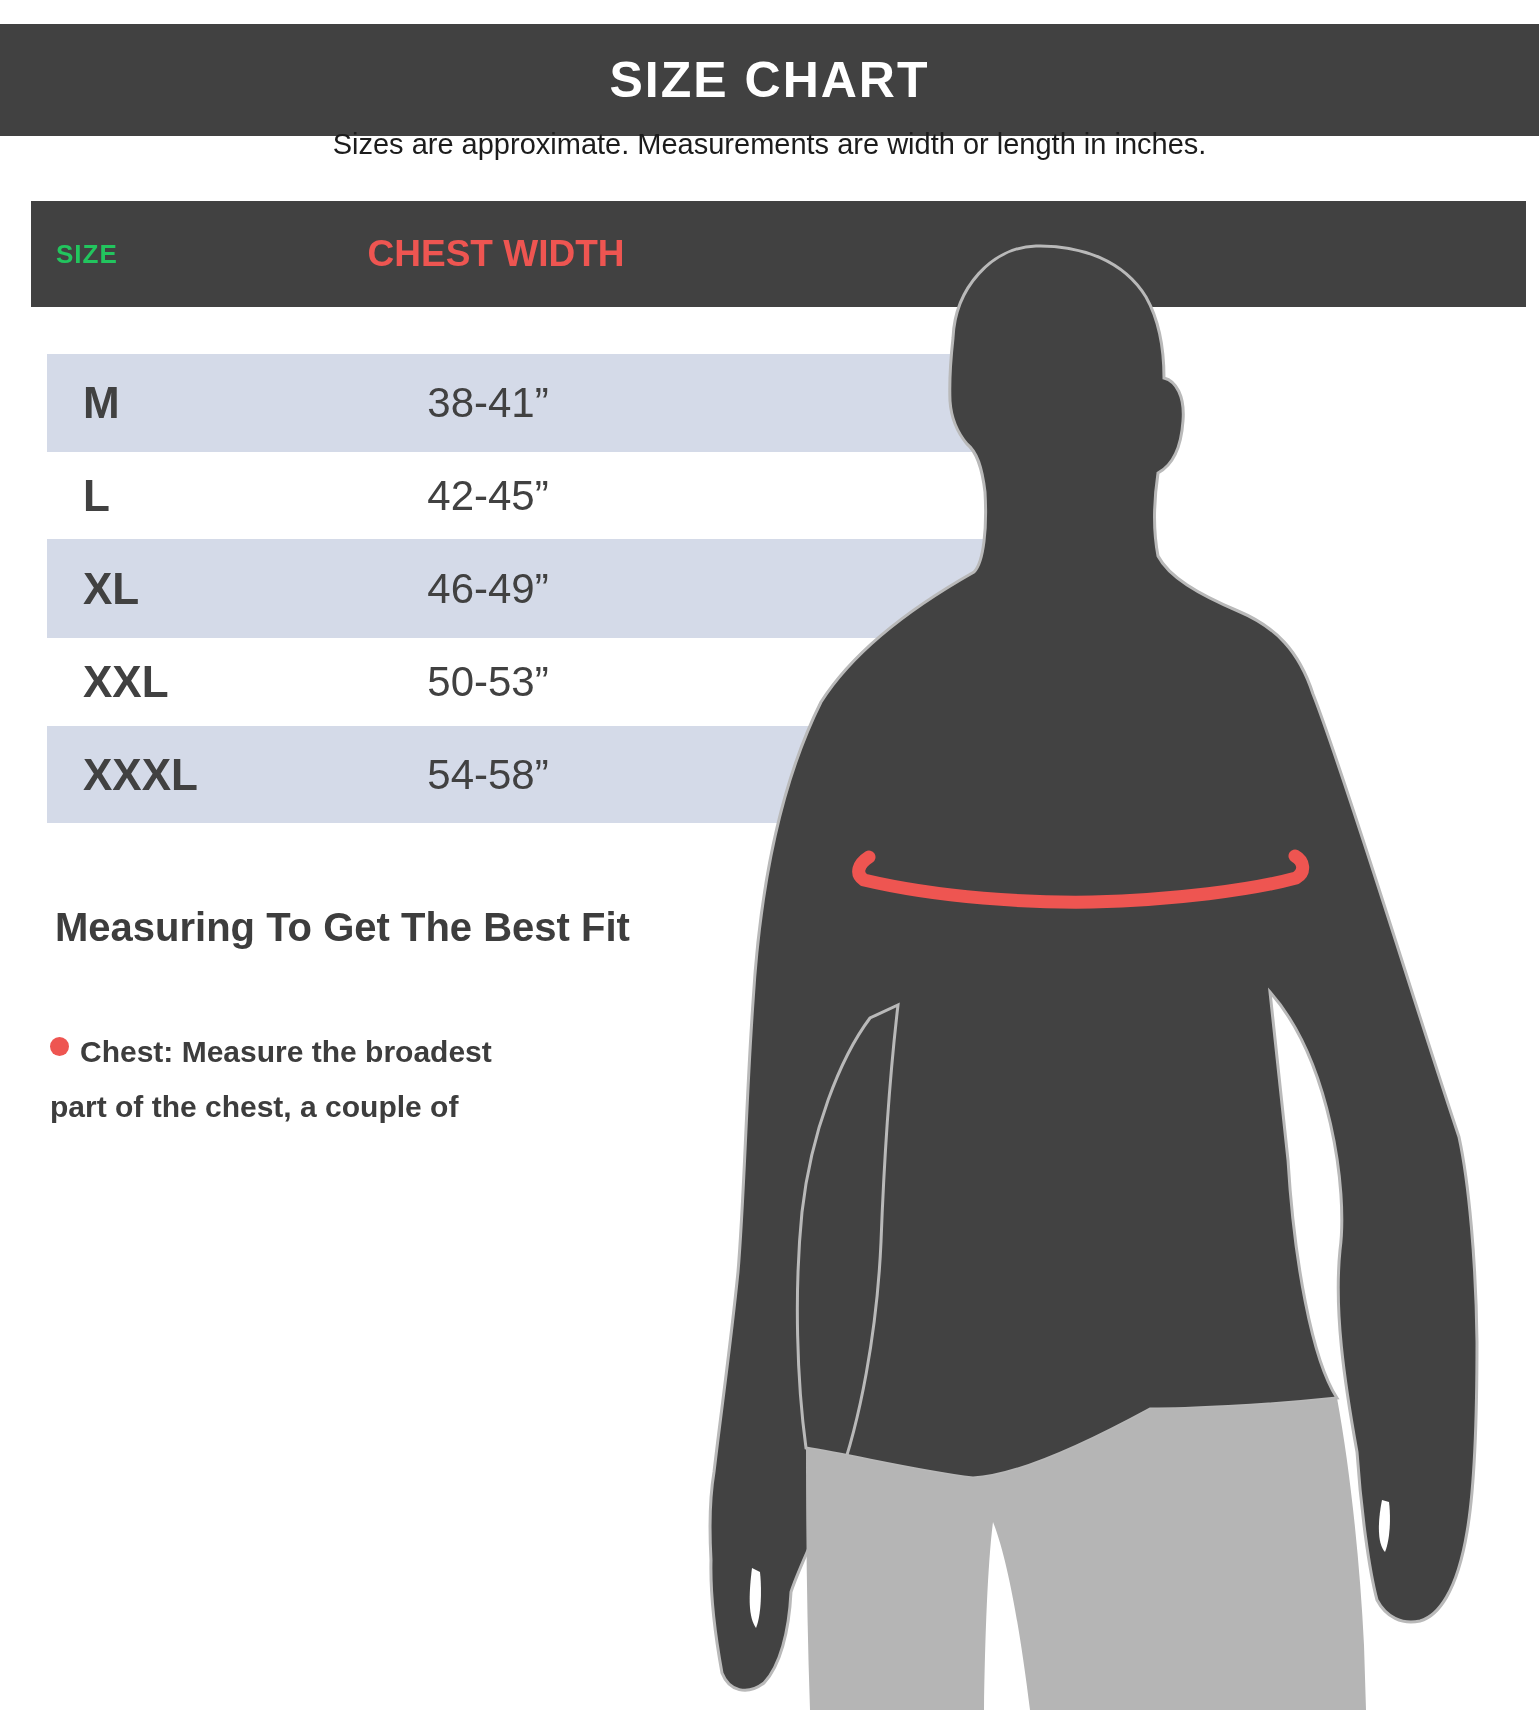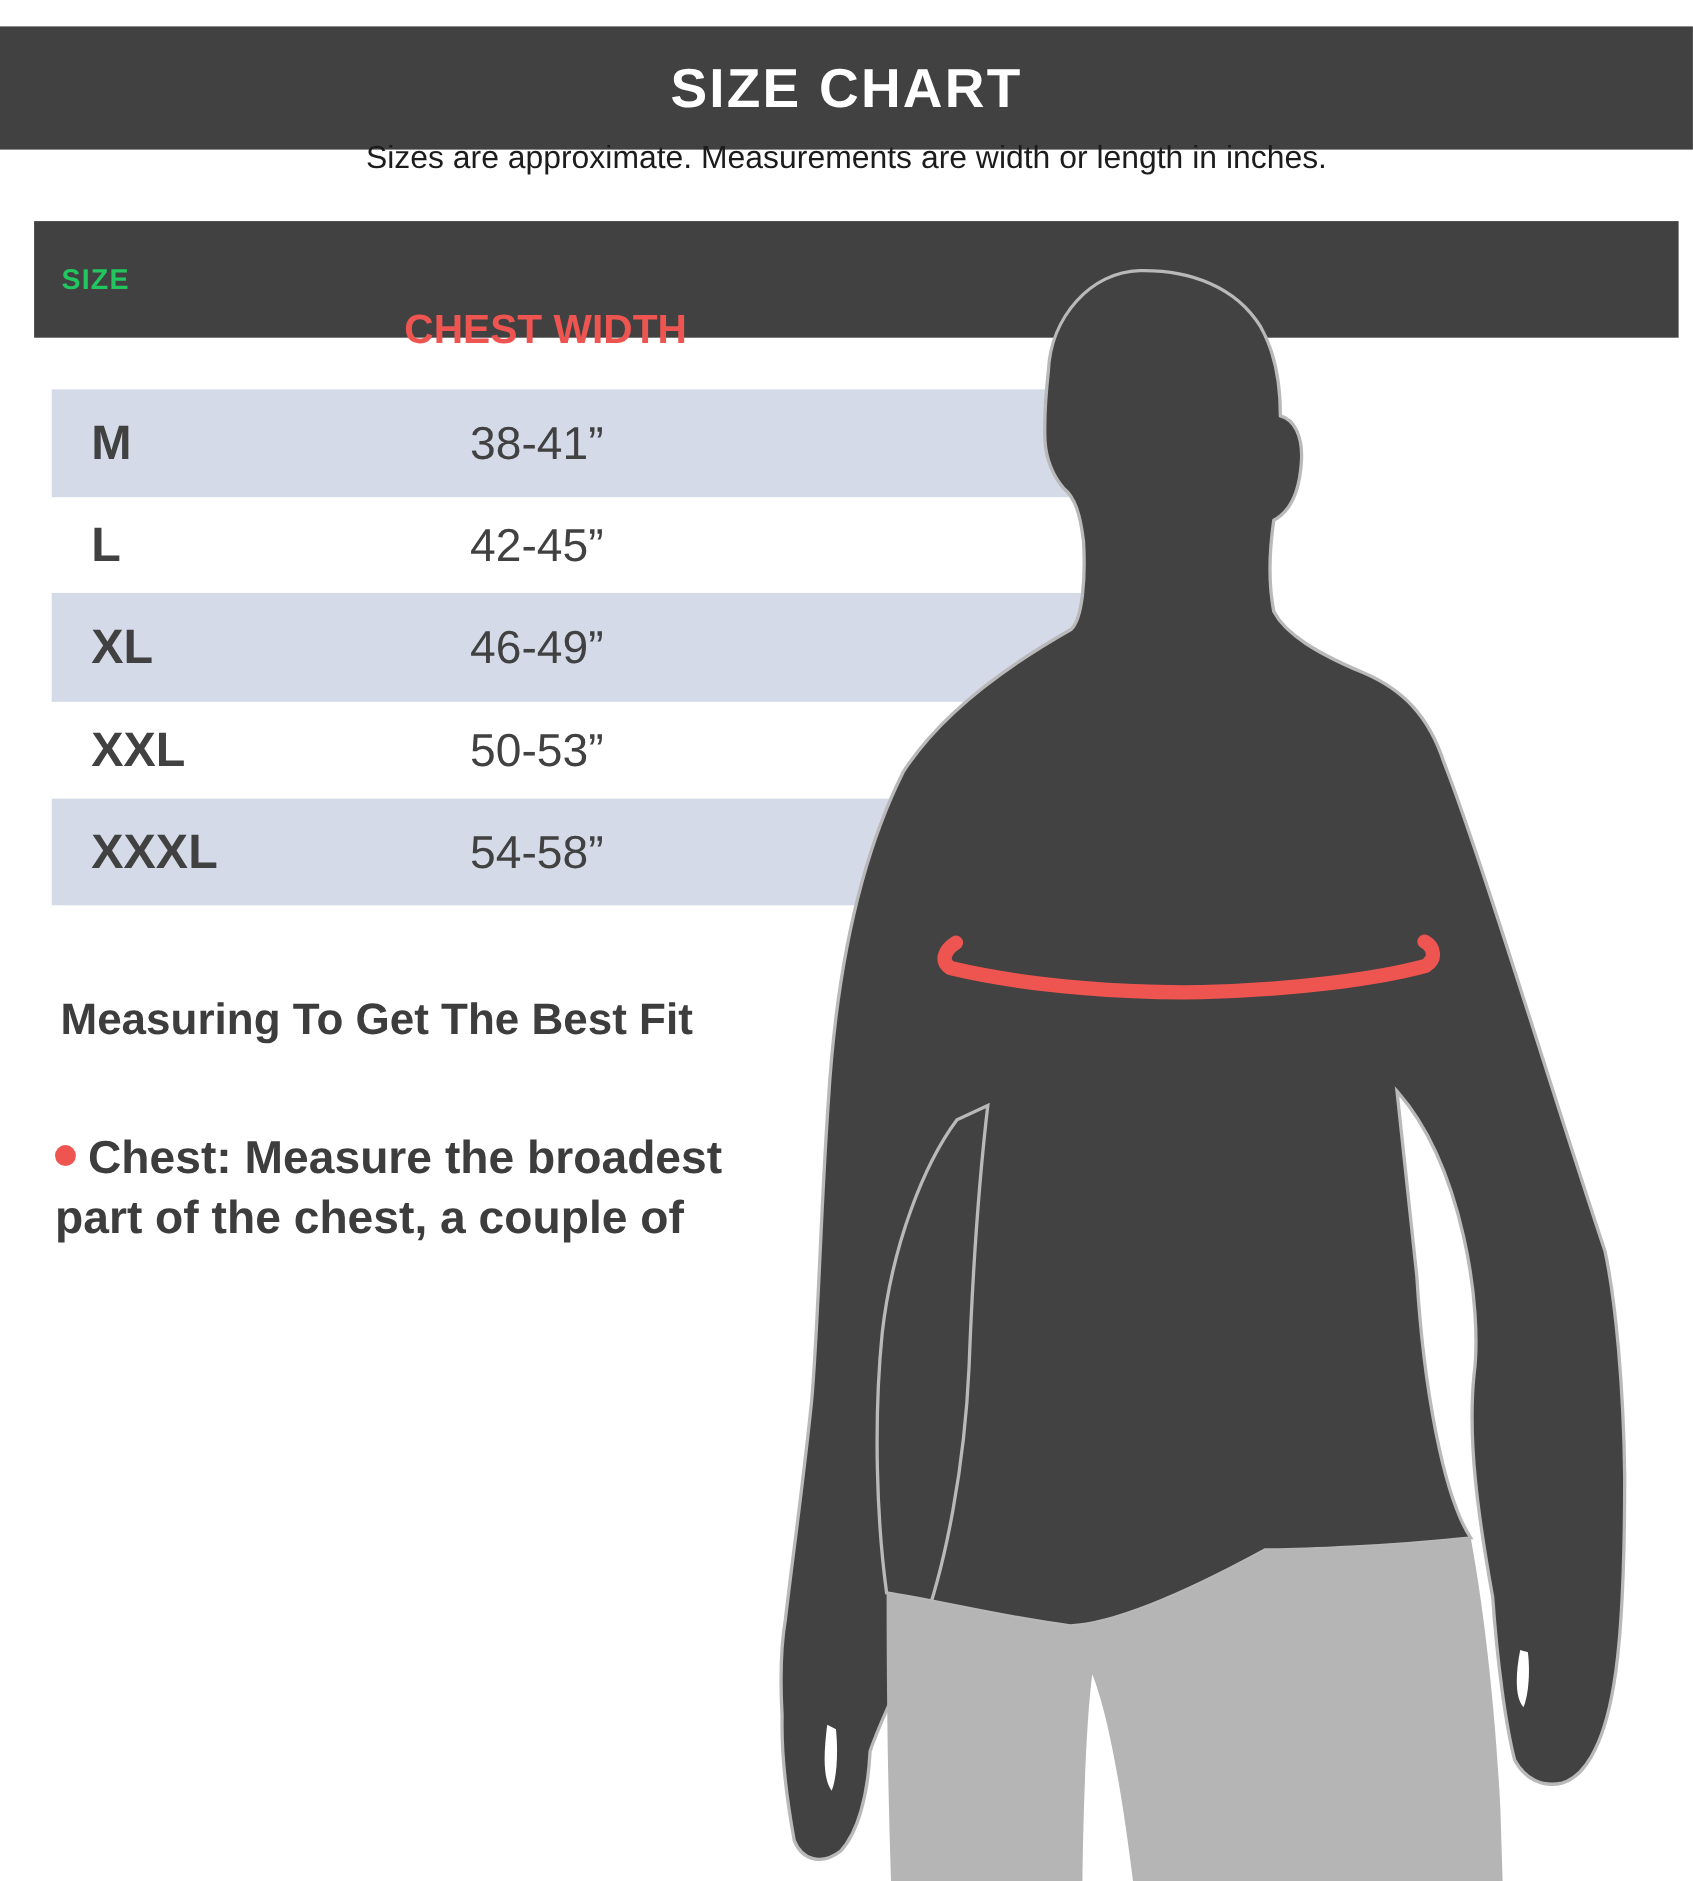--- a/index.html
+++ b/index.html
@@ -24,21 +24,21 @@
     position:absolute;left:31px;top:201px;width:1495px;height:106px;
     background:var(--bar-dark);
   }
   .thead .col-size{
     position:absolute;left:25px;top:0;height:100%;display:flex;align-items:center;
     color:#22c55e;font-size:26px;font-weight:bold;letter-spacing:1px;
   }
   .thead .col-chest{
     position:absolute;left:335px;top:0;width:260px;height:100%;
     display:flex;align-items:center;justify-content:center;
-    color:var(--accent-red);font-size:37px;font-weight:bold;white-space:nowrap;margin-top:46px;
+    color:var(--accent-red);font-size:37px;font-weight:bold;white-space:nowrap;
   }
   .rows{position:absolute;left:47px;top:354px;width:963px;}
   .srow{position:relative;width:100%;}
   .srow:nth-child(odd){background:var(--row-blue);}
   .srow:nth-child(1){height:98px;}
   .srow:nth-child(2){height:87px;}
   .srow:nth-child(3){height:99px;}
   .srow:nth-child(4){height:88px;}
   .srow:nth-child(5){height:97px;}
   .srow .size-label{
@@ -50,21 +50,21 @@
     display:flex;align-items:center;justify-content:center;
     color:#414141;font-size:42px;font-weight:normal;white-space:nowrap;
   }
   
   .guide-heading{
     position:absolute;left:55px;top:905px;
     color:#3d3d3d;font-size:40px;font-weight:bold;white-space:nowrap;
   }
   .bullet-block{
     position:absolute;left:50px;top:1024px;width:700px;
-    color:#3d3d3d;font-size:42px;font-weight:bold;line-height:55px;
+    color:#3d3d3d;font-size:30px;font-weight:bold;line-height:55px;
   }
   .bullet-dot{
     display:inline-block;width:19px;height:19px;border-radius:50%;
     background:var(--accent-red);margin-right:11px;vertical-align:6px;
   }
   
   .figure-svg{position:absolute;left:0;top:0;width:1539px;height:1710px;pointer-events:none;}
   .body-shape{fill:var(--silhouette-dark);stroke:var(--outline-gray);stroke-width:3;}
   .pants-shape{fill:var(--pants-gray);}
   .hand-notch{fill:#ffffff;}

